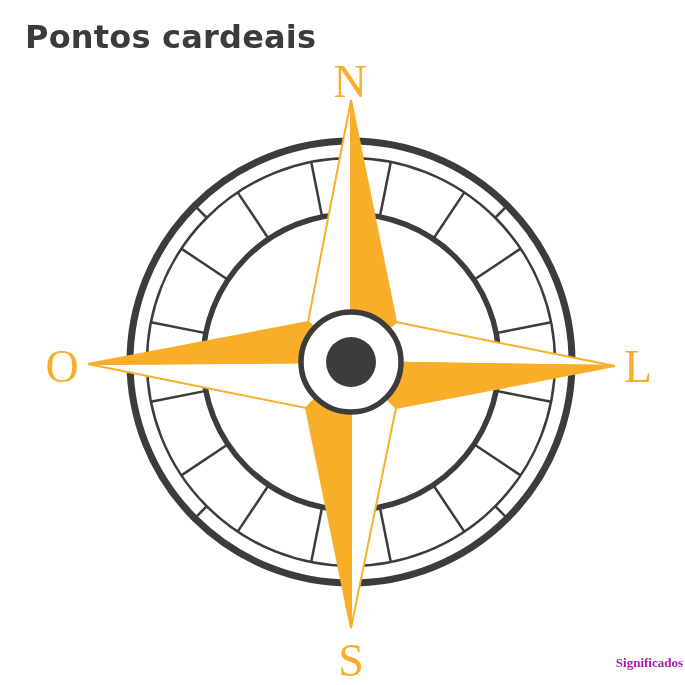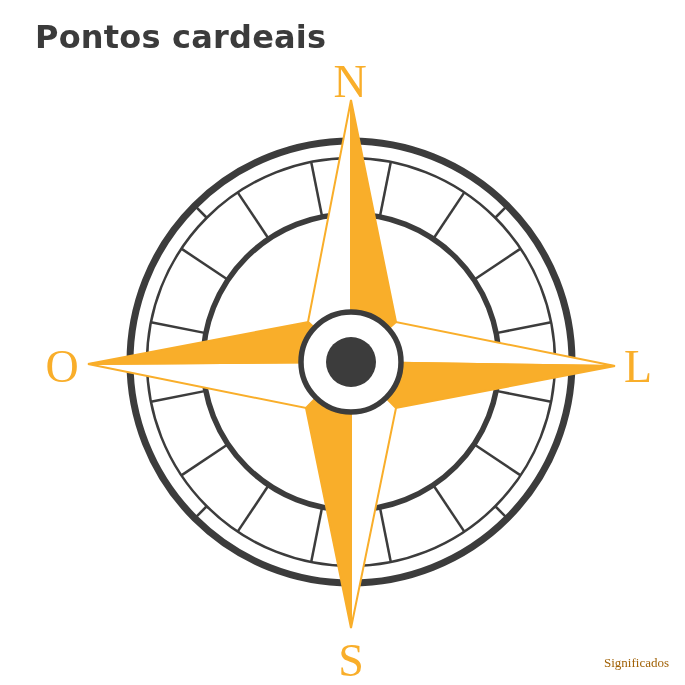--- a/index.html
+++ b/index.html
@@ -2,25 +2,24 @@
 <html><head>
   <meta charset="utf-8">
   <style>
     html, body { margin: 0; padding: 0; background: #ffffff; }
     body { width: 685px; height: 685px; position: relative; overflow: hidden; }
     .title {
       position: absolute; left: 25px; top: 18px;
       font-family: "DejaVu Sans", sans-serif; font-weight: bold;
       font-size: 32px; color: #3b3b3b; letter-spacing: 0.2px;
       white-space: nowrap;
-      margin-left: 10px;
     }
     .credit {
-      position: absolute; right: 16px; top: 655px;
-      font-family: "Liberation Serif", serif; font-size: 13px; color: #a16207;
+      position: absolute; right: 2px; top: 655px;
+      font-family: "Liberation Serif", serif; font-size: 13px; color: #a21caf; font-weight: bold;
     }
     svg.compass { position: absolute; left: 0; top: 0; }
     .dir-label {
       font-family: "Liberation Serif", "DejaVu Serif", serif;
       font-size: 46px;
     }
   </style>
 </head>
 <body>
 

